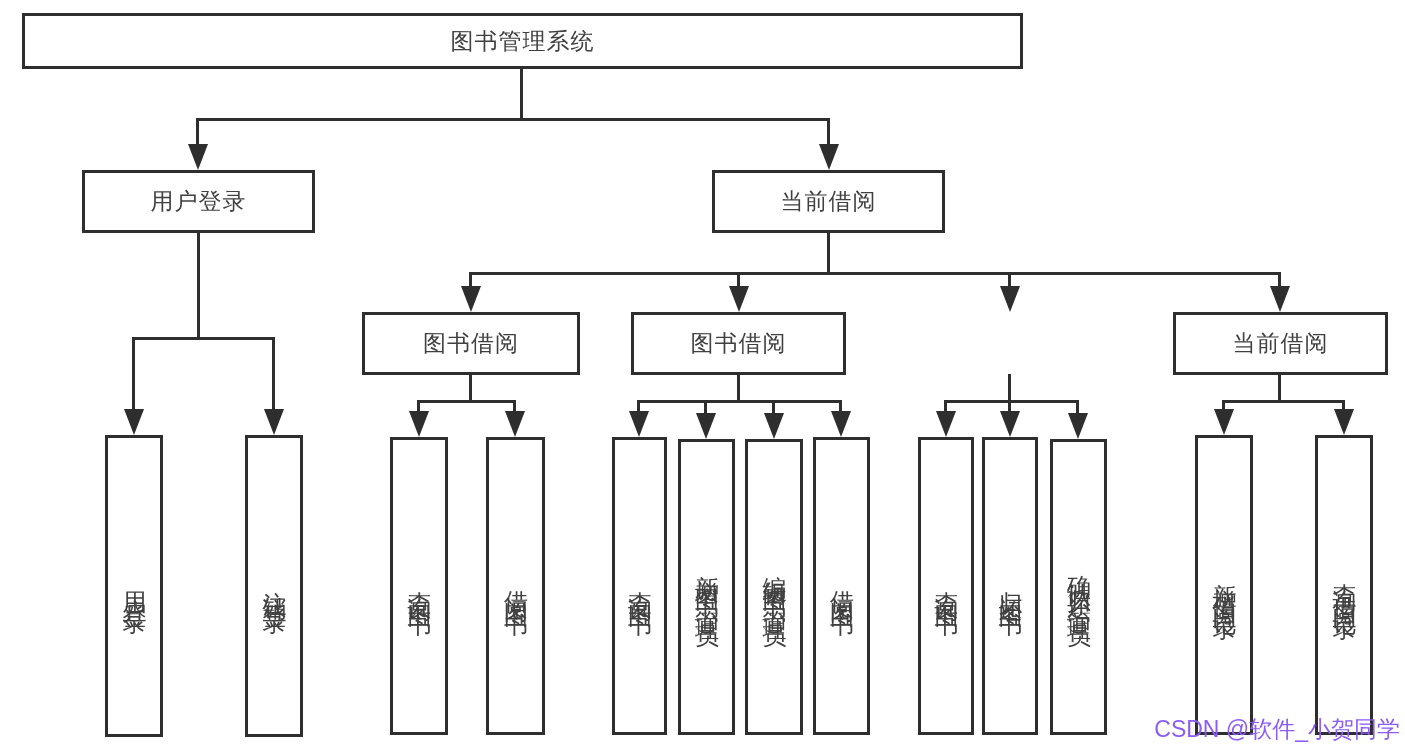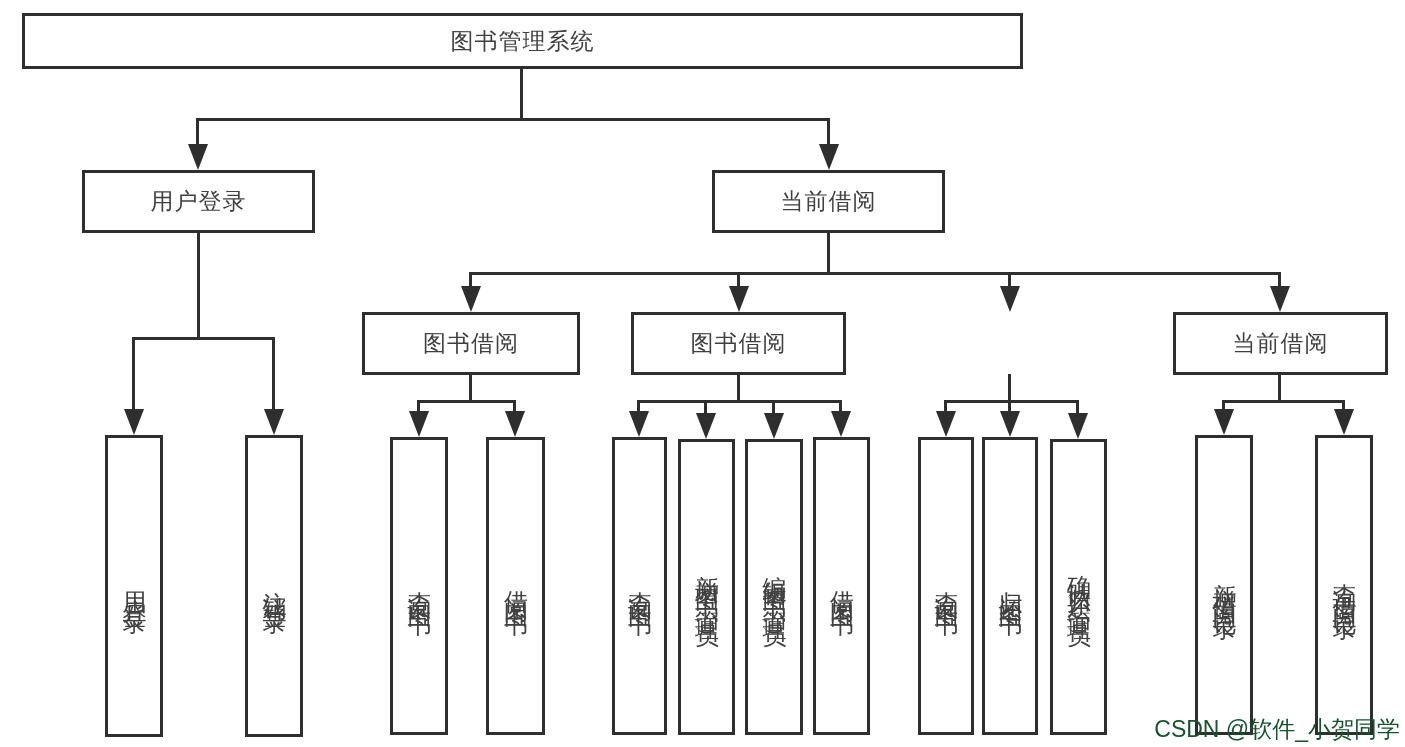--- a/index.html
+++ b/index.html
@@ -57,21 +57,21 @@
     height: 0;
     border-left: 10px solid transparent;
     border-right: 10px solid transparent;
     border-top: 26px solid #2e2e2e;
   }
   .watermark {
     position: absolute;
     right: 5px;
     bottom: 2px;
     font-size: 23px;
-    color: #14532d;
+    color: #8b5cf6;
     z-index: 5;
     white-space: nowrap;
     text-align: right;
   }
 </style>
 </head>
 <body>
 
 <div class="canvas">
 

